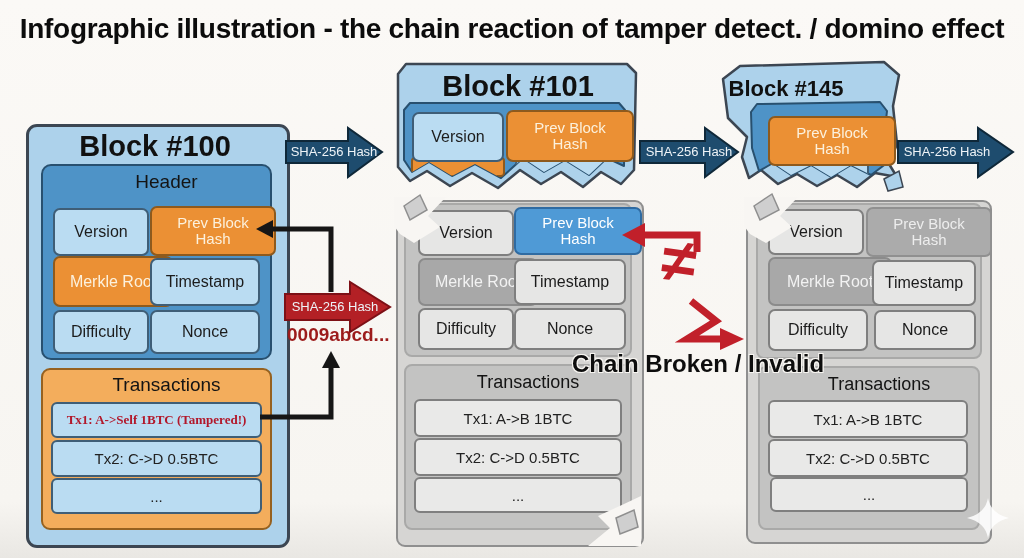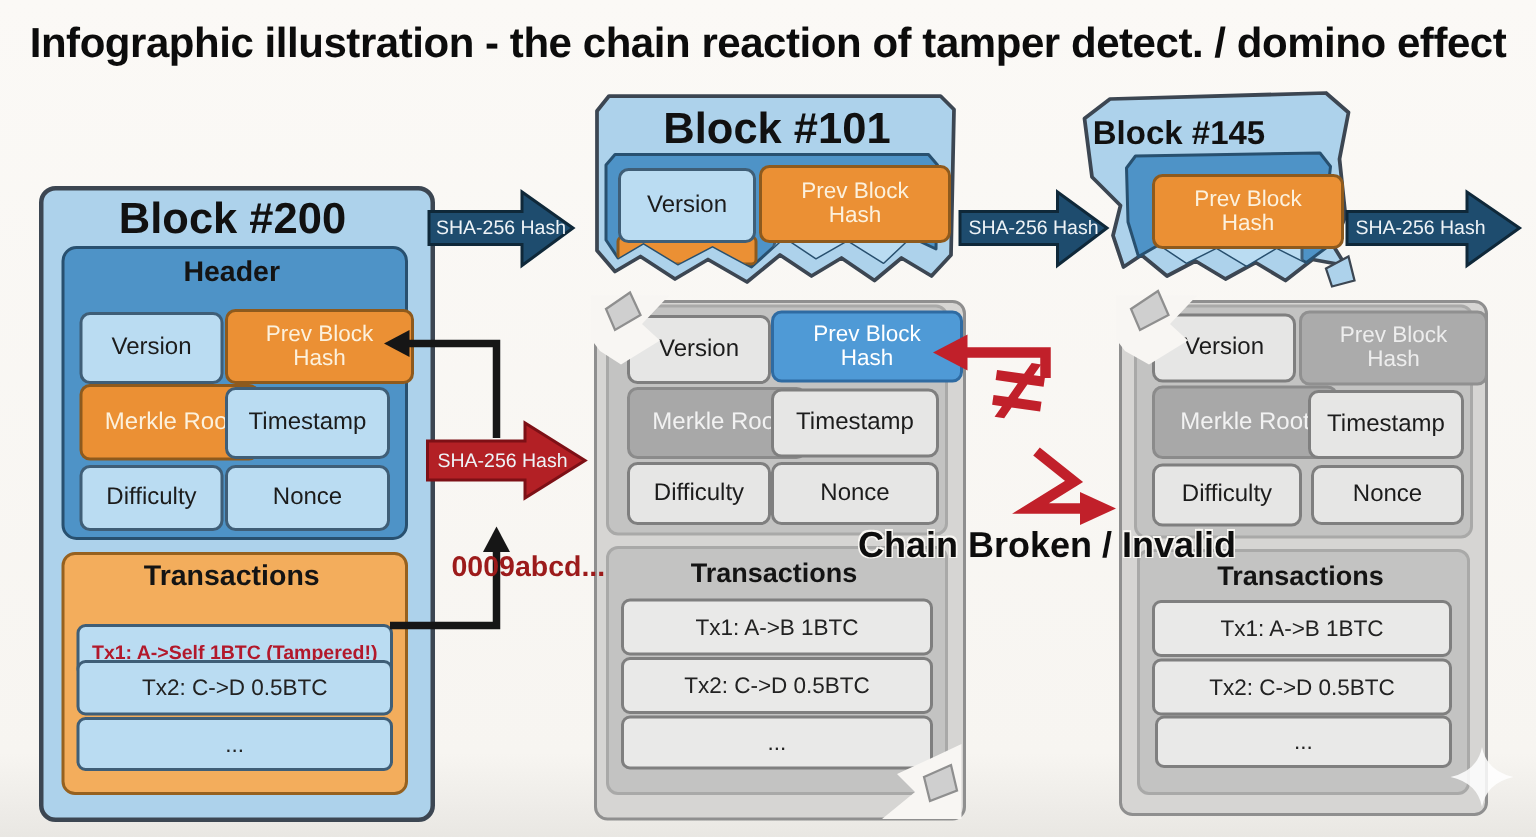--- a/index.html
+++ b/index.html
@@ -8,21 +8,21 @@
     font-family:"Liberation Sans",sans-serif;}
   .abs{position:absolute;}
   .main-title{position:absolute;left:0;top:13px;width:1024px;text-align:center;
     font-size:28px;font-weight:700;color:#0c0c0c;letter-spacing:-0.3px;}
   .blk-blue{background:#add2eb;border:3px solid #3c4652;border-radius:11px;}
   .panel-blue{background:#4e93c7;border:2px solid #28506f;border-radius:10px;}
   .panel-orange{background:#f3ad5c;border:2px solid #96611f;border-radius:9px;}
   .blk-gray{background:#d6d5d3;border:2px solid #8f8f8f;border-radius:9px;}
   .panel-gray{background:#c3c3c2;border:2px solid #a9a9a8;border-radius:8px;}
   .blk-title{position:absolute;font-weight:700;font-size:29px;color:#111;text-align:center;}
-  .sec-ttl{position:absolute;font-weight:700;color:#141414;text-align:center;font-size:19px;}
+  .sec-ttl{position:absolute;font-weight:400;color:#141414;text-align:center;font-size:19px;margin-left:12px;}
   .f{position:absolute;display:flex;align-items:center;justify-content:center;
      text-align:center;border-radius:7px;font-size:16px;line-height:1.08;color:#1c1c1c;}
   .f-blue{background:#badcf2;border:2px solid #3f5e77;}
   .f-orange{background:#eb9034;border:2px solid #8e5a1d;color:#fcf1dd;}
   .f-gray{background:#e6e6e5;border:2px solid #7f7f7f;}
   .f-dgray{background:#a8a8a8;border:2px solid #8b8b8b;color:#f2f2f2;}
   .f-mgray{background:#ababab;border:2px solid #909090;color:#ededed;}
   .f-bluehl{background:#4f9ad6;border:2px solid #2f6ba2;color:#fff;}
   .wrap2{padding:0 12px;}
   .tx{position:absolute;display:flex;align-items:center;justify-content:center;
@@ -40,32 +40,32 @@
   .z6{z-index:6;}
 </style>
 </head>
 <body>
 
 <div class="canvas">
 
   <div class="main-title">Infographic illustration - the chain reaction of tamper detect. / domino effect</div>
 
   <div class="abs blk-blue" style="left:26px;top:124px;width:258px;height:418px;"></div>
-  <div class="blk-title" style="left:26px;top:130px;width:258px;">Block #200</div>
+  <div class="blk-title" style="left:26px;top:130px;width:258px;">Block #100</div>
   <div class="abs panel-blue" style="left:41px;top:164px;width:227px;height:192px;"></div>
   <div class="sec-ttl" style="left:41px;top:171px;width:227px;">Header</div>
   <div class="f f-blue" style="left:53px;top:208px;width:92px;height:44px;">Version</div>
   <div class="f f-orange" style="left:150px;top:206px;width:106px;height:46px;font-size:15px;padding:0 8px;">Prev Block Hash</div>
   <div class="f f-orange wrap2" style="left:53px;top:256px;width:92px;height:47px;">Merkle Root</div>
   <div class="f f-blue" style="left:150px;top:258px;width:106px;height:44px;">Timestamp</div>
   <div class="f f-blue" style="left:53px;top:310px;width:92px;height:40px;">Difficulty</div>
   <div class="f f-blue" style="left:150px;top:310px;width:106px;height:40px;">Nonce</div>
   <div class="abs panel-orange" style="left:41px;top:368px;width:227px;height:158px;"></div>
   <div class="sec-ttl" style="left:41px;top:374px;width:227px;">Transactions</div>
-  <div class="tx tx-blue red-text" style="left:51px;top:416px;width:207px;height:32px;">Tx1: A-&gt;Self 1BTC (Tampered!)</div>
+  <div class="tx tx-blue red-text" style="left:51px;top:402px;width:207px;height:32px;font-family:Liberation Serif, serif;">Tx1: A-&gt;Self 1BTC (Tampered!)</div>
   <div class="tx tx-blue" style="left:51px;top:440px;width:207px;height:33px;">Tx2: C-&gt;D 0.5BTC</div>
   <div class="tx tx-blue" style="left:51px;top:478px;width:207px;height:32px;">...</div>
 
   <div class="abs blk-gray" style="left:396px;top:200px;width:244px;height:343px;"></div>
   <div class="abs panel-gray" style="left:404px;top:203px;width:224px;height:150px;"></div>
   <div class="f f-gray" style="left:418px;top:210px;width:92px;height:42px;">Version</div>
   <div class="f f-bluehl" style="left:514px;top:207px;width:108px;height:44px;font-size:15px;padding:0 8px;">Prev Block Hash</div>
   <div class="f f-dgray wrap2" style="left:418px;top:258px;width:92px;height:44px;">Merkle Root</div>
   <div class="f f-gray" style="left:514px;top:259px;width:108px;height:42px;">Timestamp</div>
   <div class="f f-gray" style="left:418px;top:308px;width:92px;height:38px;">Difficulty</div>
@@ -168,18 +168,18 @@
   <div class="f f-blue z6" style="left:412px;top:112px;width:88px;height:46px;">Version</div>
   <div class="f f-orange z6" style="left:506px;top:110px;width:108px;height:48px;font-size:15px;padding:0 8px;">Prev Block Hash</div>
 
   <div class="blk-title z6" style="left:722px;top:76px;width:128px;font-size:22px;">Block #145</div>
   <div class="f f-orange z6" style="left:768px;top:116px;width:108px;height:46px;font-size:15px;padding:0 8px;">Prev Block Hash</div>
 
   <div class="arrow-label z6" style="left:287px;top:144px;width:94px;">SHA-256 Hash</div>
   <div class="arrow-label z6" style="left:642px;top:144px;width:94px;">SHA-256 Hash</div>
   <div class="arrow-label z6" style="left:900px;top:144px;width:94px;">SHA-256 Hash</div>
   <div class="arrow-label z6" style="left:287px;top:299px;width:96px;">SHA-256 Hash</div>
-  <div class="hash-val z6" style="left:301px;top:324px;margin-top:44px;">0009abcd...</div>
+  <div class="hash-val z6" style="left:287px;top:324px;">0009abcd...</div>
 
   <div class="neq z6" style="left:662px;top:230px;">≠</div>
   <div class="chain-broken z6" style="left:572px;top:350px;width:276px;">Chain Broken / Invalid</div>
 
 </div>
 
 </body></html>

